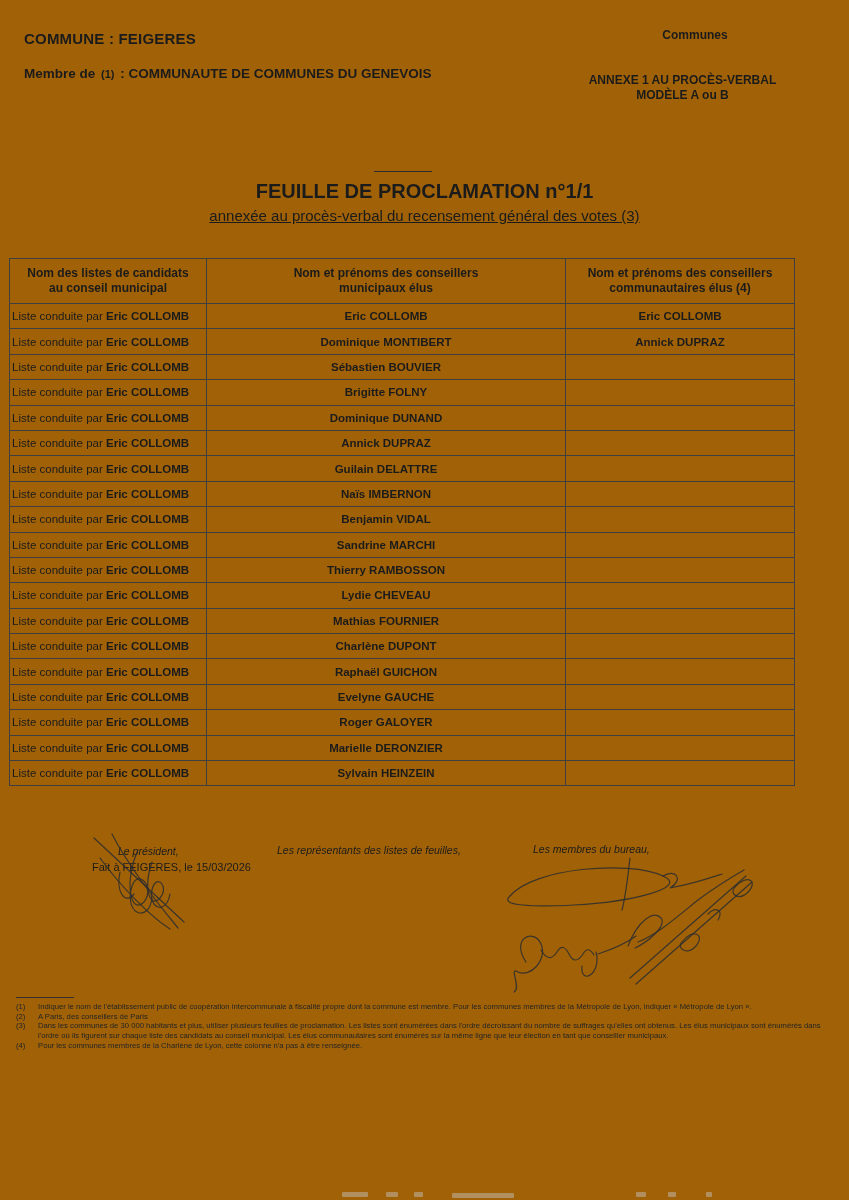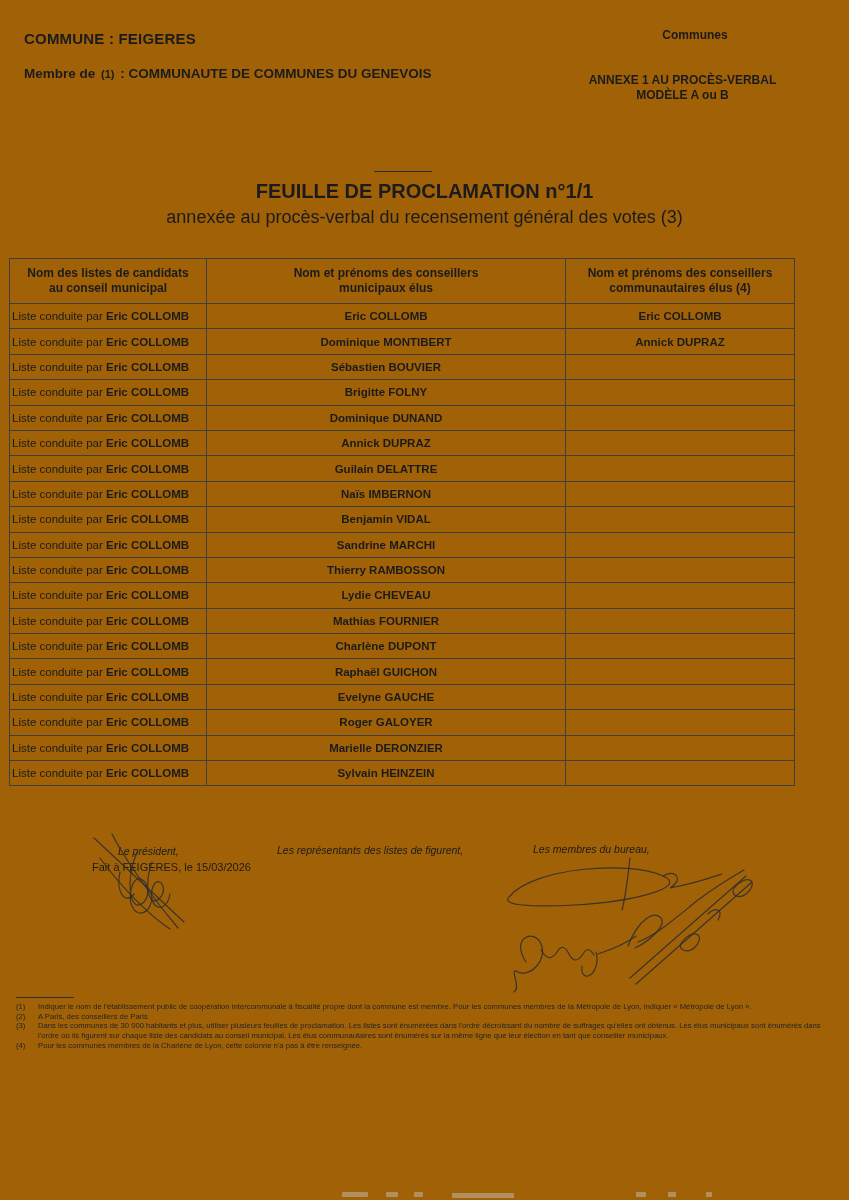--- a/index.html
+++ b/index.html
@@ -13,21 +13,21 @@
   .commune-line{position:absolute;left:24px;top:30px;font-size:15px;font-weight:bold;letter-spacing:.2px;}
   .membre-line{position:absolute;left:24px;top:66px;font-size:13.5px;font-weight:bold;}
   .membre-ref{font-size:11px;font-weight:bold;margin:0 2px;}
   .category-block{position:absolute;left:555px;top:28px;width:280px;text-align:center;font-weight:bold;font-size:12px;line-height:15px;}
   .annexe-block{position:absolute;left:545px;top:73px;width:275px;text-align:center;font-weight:bold;font-size:12px;line-height:15px;}
   
   .main-title{position:absolute;left:104px;top:112px;width:640px;text-align:center;font-weight:bold;font-size:16.5px;line-height:25px;letter-spacing:.1px;}
   .title-ref{font-size:12px;margin:0 4px;}
   .title-divider{position:absolute;left:374px;top:171px;width:58px;border-top:1.6px solid #2c2c2c;}
   .sheet-title{position:absolute;left:0;top:180px;width:100%;text-align:center;font-weight:bold;font-size:20px;}
-  .subtitle{position:absolute;left:0;top:207px;width:100%;text-align:center;font-size:18px;}
+  .subtitle{position:absolute;left:0;top:207px;width:100%;text-align:center;font-size:15px;text-decoration:underline;}
   
   table.procl{
     position:absolute;left:9px;top:258px;width:785px;
     border-collapse:collapse;table-layout:fixed;
   }
   table.procl th, table.procl td{border:1.4px solid #3f3f3f;}
   table.procl th{
     height:40px;font-size:12px;font-weight:bold;line-height:15px;
     text-align:center;vertical-align:middle;white-space:pre-line;padding:2px 4px;
   }
@@ -187,21 +187,21 @@
         <tr>
           <td class="col-list"><span>Liste conduite par </span><span class="b">Eric COLLOMB</span></td>
           <td class="col-mun">Sylvain HEINZEIN</td>
           <td class="col-com"></td>
         </tr>
       </tbody>
   </table>
 
   <div class="place-date">Fait à FEIGERES, le 15/03/2026</div>
   <div class="sig-label lbl-president">Le président,</div>
-  <div class="sig-label lbl-representatives">Les représentants des listes de figurent,</div>
+  <div class="sig-label lbl-representatives">Les représentants des listes de feuilles,</div>
   <div class="sig-label lbl-bureau">Les membres du bureau,</div>
 
   <svg class="sig-svg" style="left:86px;top:832px;" width="120" height="100" viewBox="0 0 120 100">
     <path d="M8,6 L98,90"></path>
     <path d="M26,2 C40,30 70,70 92,96"></path>
     <path d="M14,26 C35,55 65,85 84,97"></path>
     <path d="M52,18 C38,48 44,84 58,70 C70,55 50,33 45,58 C40,84 63,90 66,66"></path>
     <path d="M66,30 C58,52 62,78 74,66 C84,55 70,40 66,58 C62,76 80,84 84,62"></path>
     <path d="M34,40 C30,58 38,74 48,62"></path>
   </svg>

